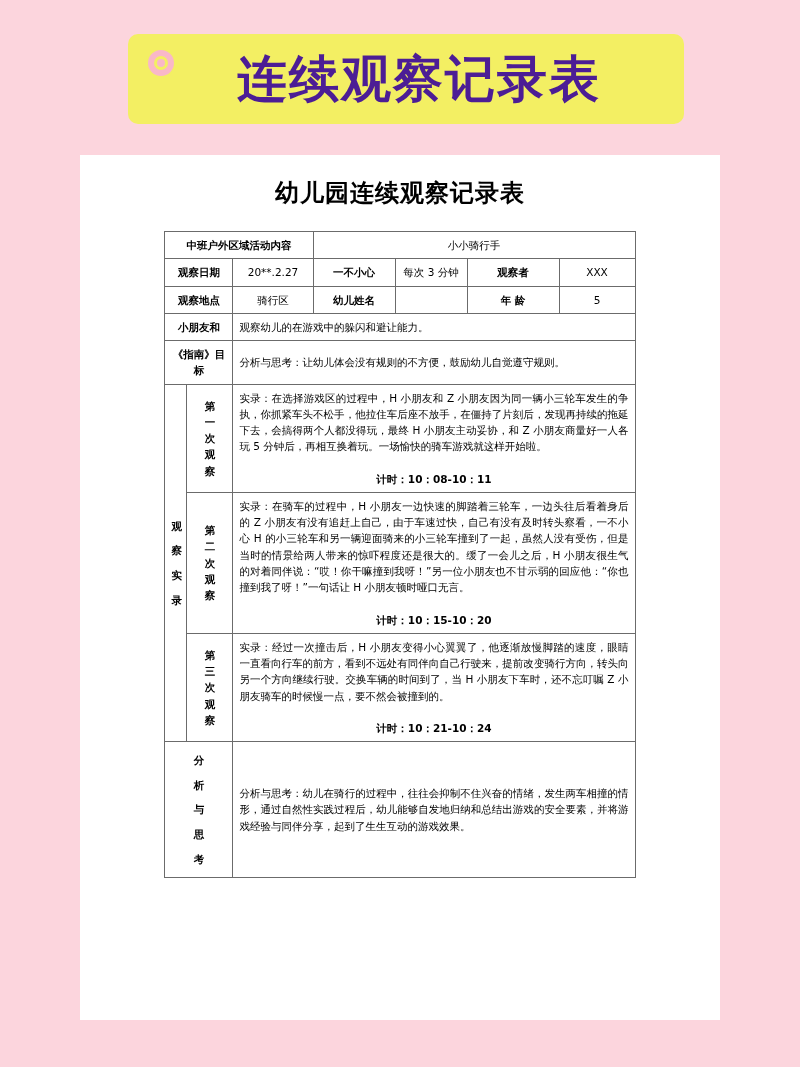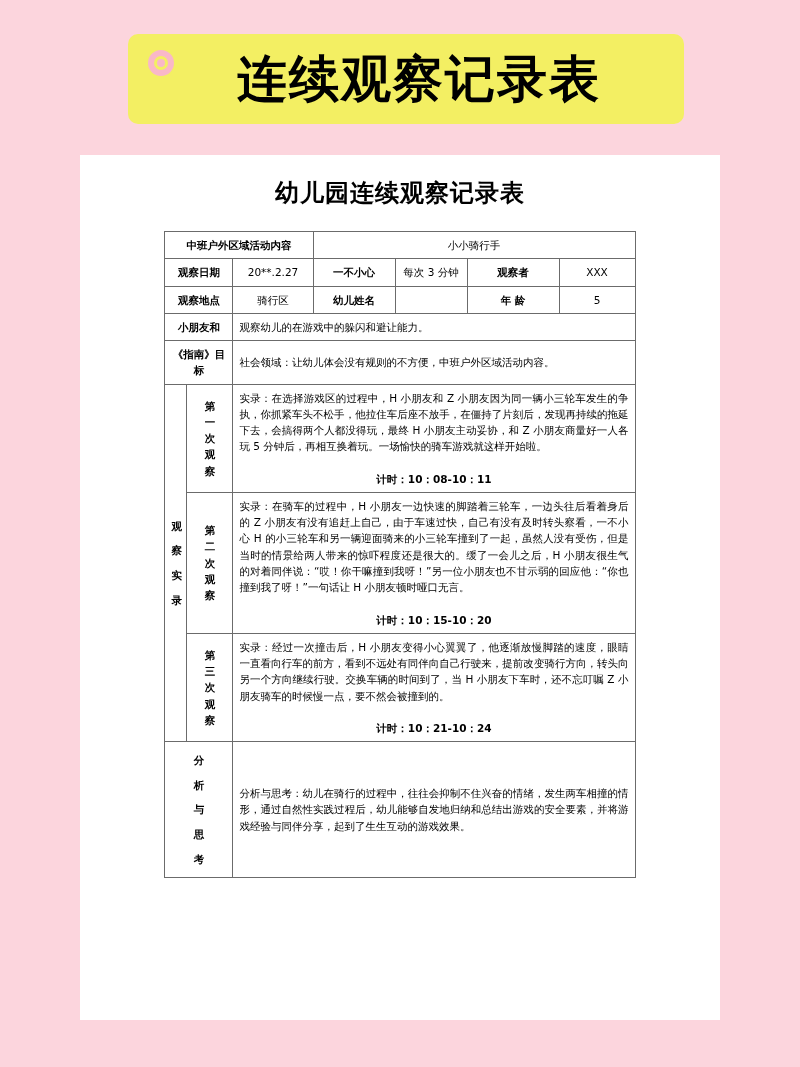--- a/index.html
+++ b/index.html
@@ -55,21 +55,21 @@
     background: #f9b8c8;
   }
   #banner-title {
     width: 100%;
     text-align: center;
     padding-left: 26px;
     box-sizing: border-box;
     font-size: 50px;
     font-weight: 700;
     letter-spacing: 2px;
-    color: #000000;
+    color: #4c1d95;
     line-height: 1;
     font-family: "DejaVu Sans", "Liberation Sans", sans-serif;
   }
 
   
   #paper {
     position: absolute;
     left: 80px;
     top: 155px;
     width: 640px;
@@ -197,21 +197,21 @@
       <td class="val">5</td>
     </tr>
 
     <tr>
       <td class="lbl" colspan="2">小朋友和</td>
       <td class="val-left" colspan="5">观察幼儿的在游戏中的躲闪和避让能力。</td>
     </tr>
 
     <tr>
       <td class="lbl" colspan="2" style="white-space:normal;">《指南》目标</td>
-      <td class="val-left" colspan="5">社会领域：让幼儿体会没有规则的不方便，中班户外区域活动内容。</td>
+      <td class="val-left" colspan="5">分析与思考：让幼儿体会没有规则的不方便，鼓励幼儿自觉遵守规则。</td>
     </tr>
 
     <tr>
       <td class="vlabel vlabel-wide" rowspan="3">
         <span></span>
         <span>观</span>
         <span>察</span>
         <span>实</span>
         <span>录</span>
       </td>

